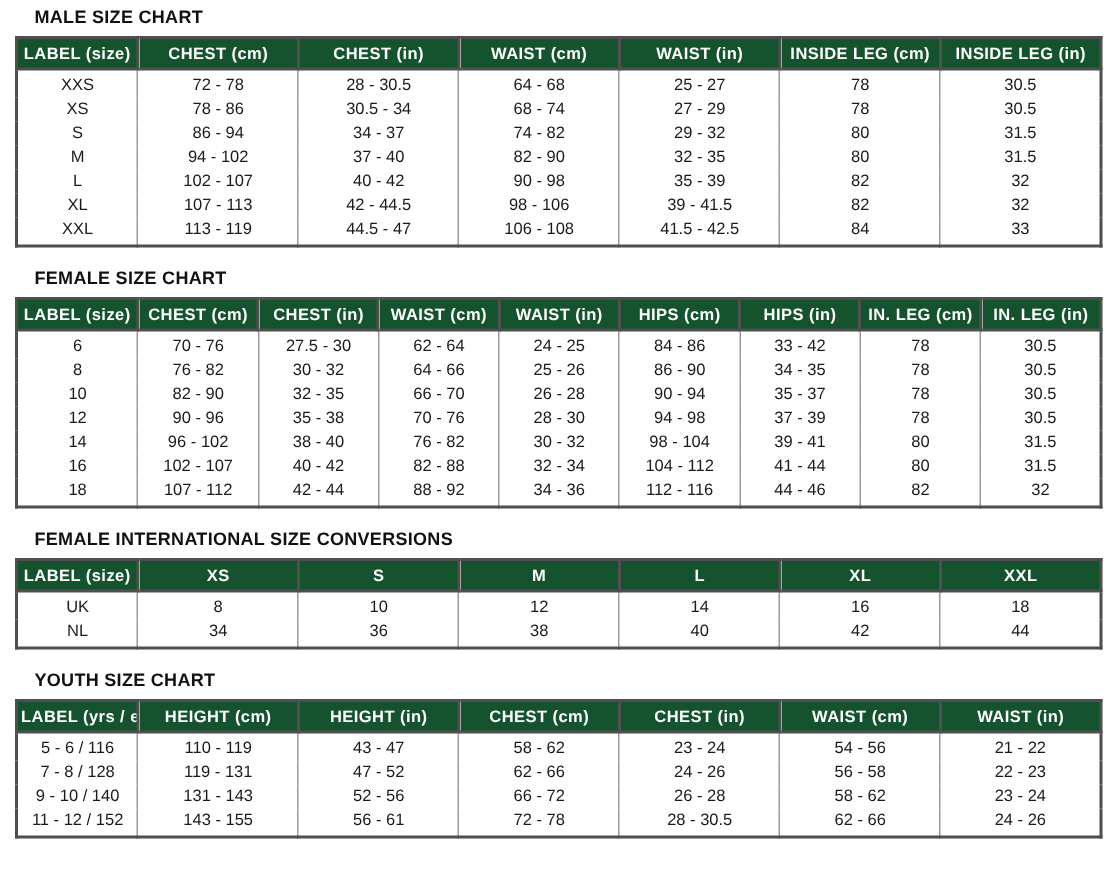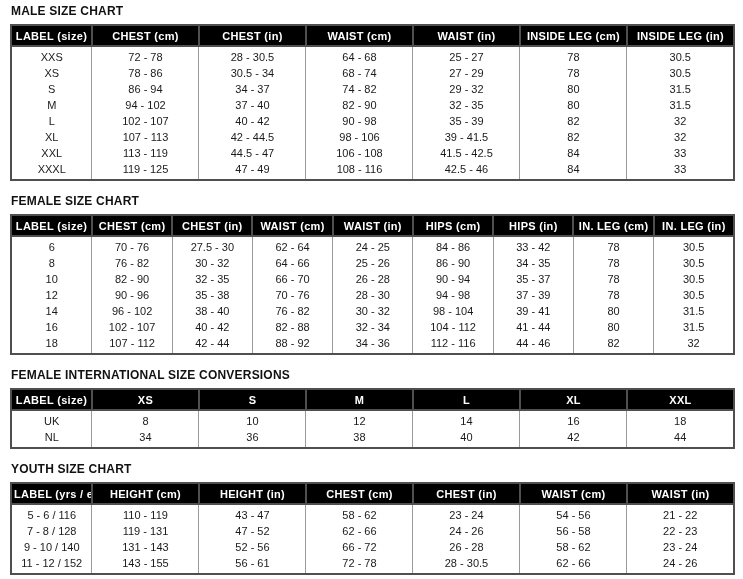--- a/index.html
+++ b/index.html
@@ -18,31 +18,31 @@
   }
   section.chart-section {
     margin-bottom: 13px;
   }
   h2.section-title {
     font-size: 12px;
     line-height: 14px;
     font-weight: bold;
     color: #111111;
     letter-spacing: 0.2px;
-    margin: 0 0 6px 1px;
+    margin: 0 0 6px 13px;
   }
   table.size-table {
     width: 725px;
     border-collapse: collapse;
     table-layout: fixed;
     border: 2px solid #4f4f51;
   }
   table.size-table col.label-col { width: 11.2%; }
   table.size-table th {
-    background: #000000;
+    background: #14532d;
     color: #ffffff;
     font-size: 11px;
     font-weight: bold;
     letter-spacing: 0.3px;
     text-align: center;
     border: 2px solid #4f4f51;
     height: 21px;
     padding: 1px 2px;
     overflow: hidden;
     white-space: nowrap;
@@ -149,29 +149,20 @@
           </tr>
           <tr>
             <td class="label">XXL</td>
             <td>113 - 119</td>
             <td>44.5 - 47</td>
             <td>106 - 108</td>
             <td>41.5 - 42.5</td>
             <td>84</td>
             <td>33</td>
           </tr>
-          <tr>
-            <td class="label">XXXL</td>
-            <td>119 - 125</td>
-            <td>47 - 49</td>
-            <td>108 - 116</td>
-            <td>42.5 - 46</td>
-            <td>84</td>
-            <td>33</td>
-          </tr>
         </tbody>
       </table>
   </section>
 
   <section class="chart-section">
     <h2 class="section-title">FEMALE SIZE CHART</h2>
     <table class="size-table">
         <colgroup>
           <col class="label-col">
           <col>

